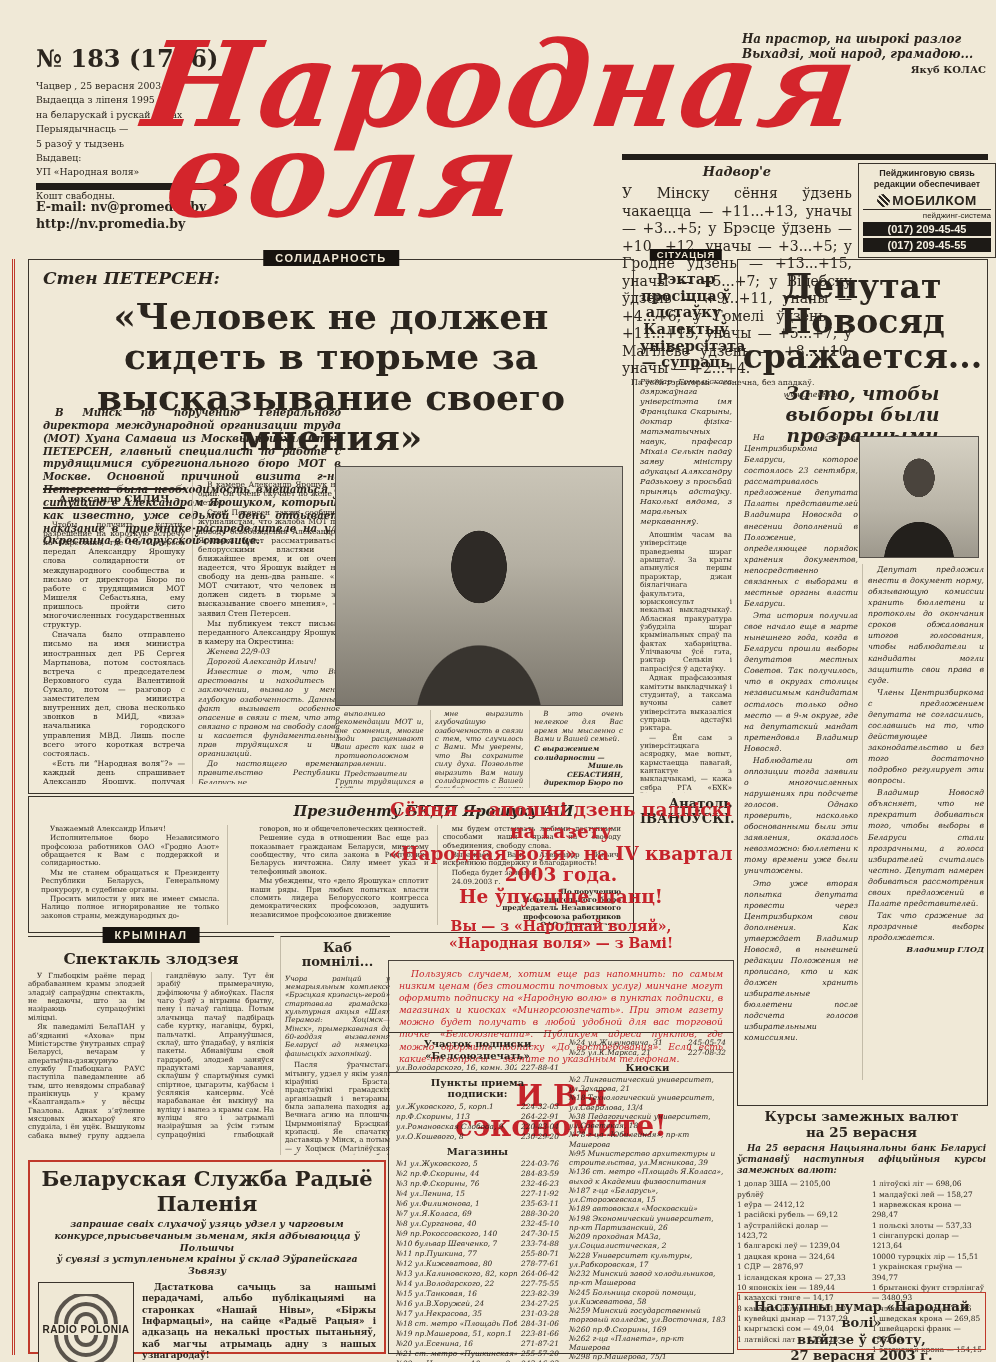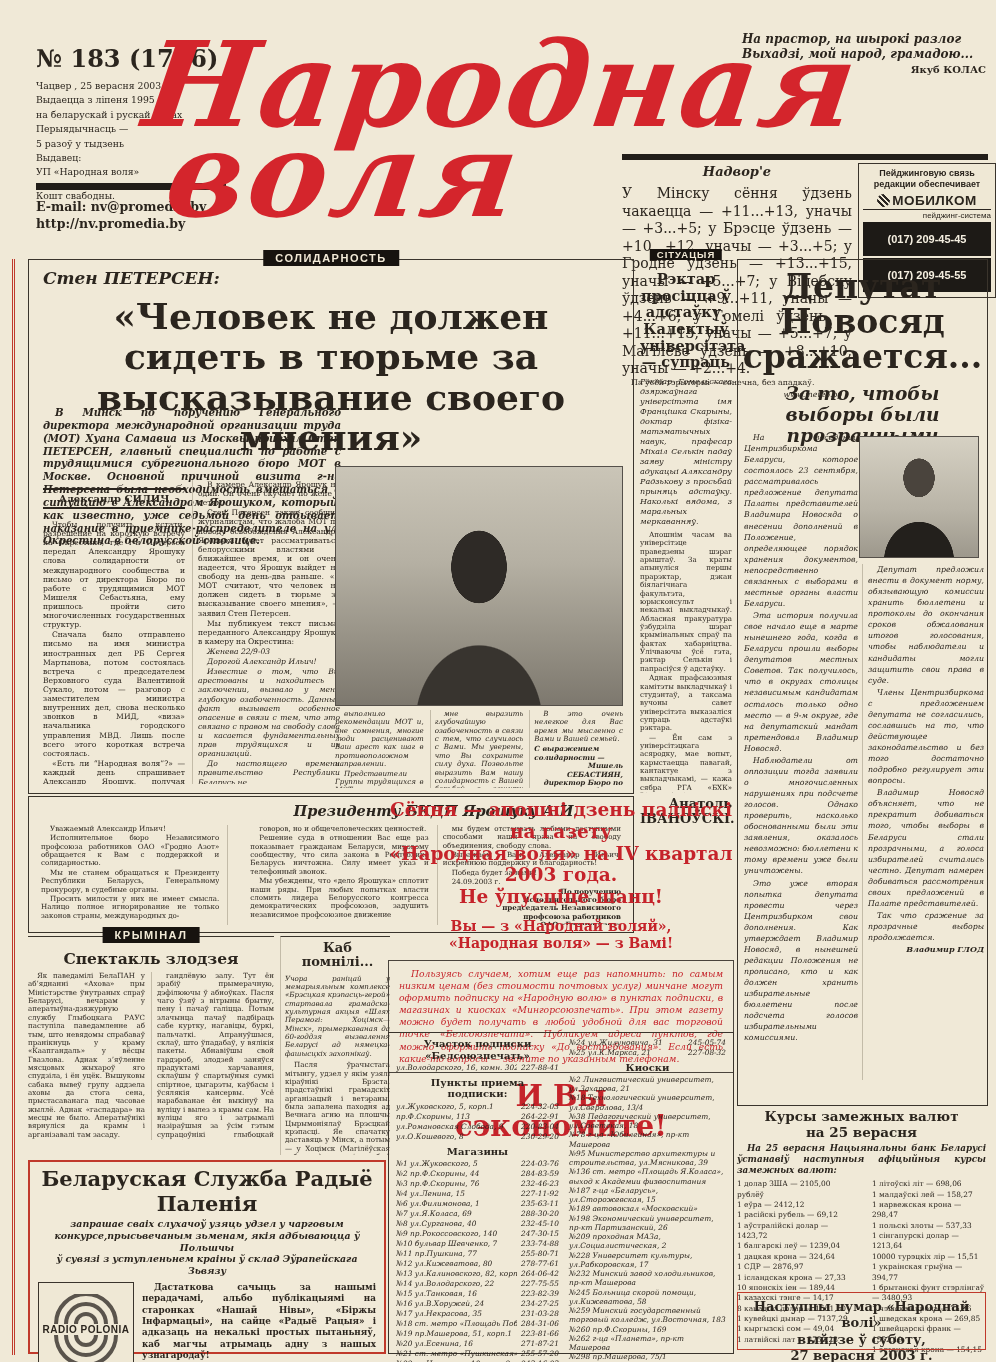--- a/index.html
+++ b/index.html
@@ -35,21 +35,21 @@
       radial-gradient(ellipse 105px 130px at 50% 108%, #38342f 0 60%, rgba(0,0,0,0) 61%),
       linear-gradient(180deg,#cac5b7 0%,#b5b0a3 40%,#999488 70%,#7d786e 100%);
       border:1px solid #55504a;}
   .photo-portrait{background:
       radial-gradient(ellipse 26px 32px at 50% 34%, #4a443d 0 60%, rgba(0,0,0,0) 61%),
       radial-gradient(ellipse 58px 66px at 50% 104%, #23201c 0 60%, rgba(0,0,0,0) 61%),
       linear-gradient(180deg,#d6d1c3 0%,#b9b4a7 60%,#9d988c 100%);
       border:1px solid #55504a;}
   .rule{background:#221e19;}
   .phone-bar{background:#1d1a16;color:#f5efe0;font-family:"Liberation Sans",sans-serif;
-             font-weight:bold;font-size:11px;text-align:center;padding:11px 0;margin-top:2px;}
+             font-weight:bold;font-size:11px;text-align:center;padding:1px 0;margin-top:2px;}
   .byline-box{border-top:2.5px solid #2b251e;border-bottom:2.5px solid #2b251e;padding:3px 0;}
   .red-vline{border-left:3px double #c0392b;width:0;}
   .sig{font-weight:bold;text-align:right;margin-top:3px;}
 </style>
 </head>
 <body>
 
 <div class="page">
 
   <div class="abs red-vline" style="left:12px;top:259px;height:1096px;"></div>
@@ -234,20 +234,21 @@
       </div>
     </div>
   </div>
 
   <div class="abs" style="left:28px;top:936px;width:246px;height:220px;border-top:1px solid #3a342c;">
     <div class="badge">КРЫМІНАЛ</div>
     <div class="c b" style="font-size:15.5px;margin-top:12px;">Спектакль злодзея</div>
     <div style="display:flex;gap:6px;margin-top:4px;">
       <div class="just small7 ovh" style="width:118px;height:168px;">
 
+      <p class="t">У Глыбоцкім раёне перад абрабаваннем крамы злодзей зладзіў сапраўдны спектакль, не ведаючы, што за ім назіраюць супрацоўнікі міліцыі.</p>
           <p class="t">Як паведамілі БелаПАН у аб’яднанні «Ахова» пры Міністэрстве ўнутраных спраў Беларусі, вечарам у аператыўна-дзяжурную службу Глыбоцкага РАУС паступіла паведамленне аб тым, што невядомы спрабаваў пранікнуць у краму «Каапгандаль» у вёсцы Гвазлова. Аднак з’яўленне мясцовых жыхароў яго спудзіла, і ён уцёк. Вышуковы сабака вывеў групу аддзела аховы да стога сена, прыстасаванага пад часовае жыллё. Аднак «гаспадара» на месцы не было. Аператыўнікі вярнуліся да крамы і арганізавалі там засаду.</p>
         </div>
       <div class="small7 ovh hairline-l" style="width:118px;height:168px;padding-left:5px;">
         <div class="just">
 
         <p class="t">гандлёвую залу. Тут ён зрабіў прымерачную, дэфілюючы ў абноўках. Пасля чаго ўзяў з вітрыны брытву, пену і пачаў галіцца. Потым злачынца пачаў падбіраць сабе куртку, нагавіцы, буркі, пальчаткі. Апрануўшыся, склаў, што ўпадабаў, у вялікія пакеты. Абнавіўшы свой гардэроб, злодзей заняўся прадуктамі харчавання, склаўшы ў спартыўныя сумкі спіртное, цыгарэты, каўбасы і ўсялякія кансервы. Усё нарабаванае ён выкінуў на вуліцу і вылез з крамы сам. На вуліцы яго і затрымалі назіраўшыя за ўсім гэтым супрацоўнікі глыбоцкай міліцыі.</p>
           </div>
 
       </div>
     </div>

